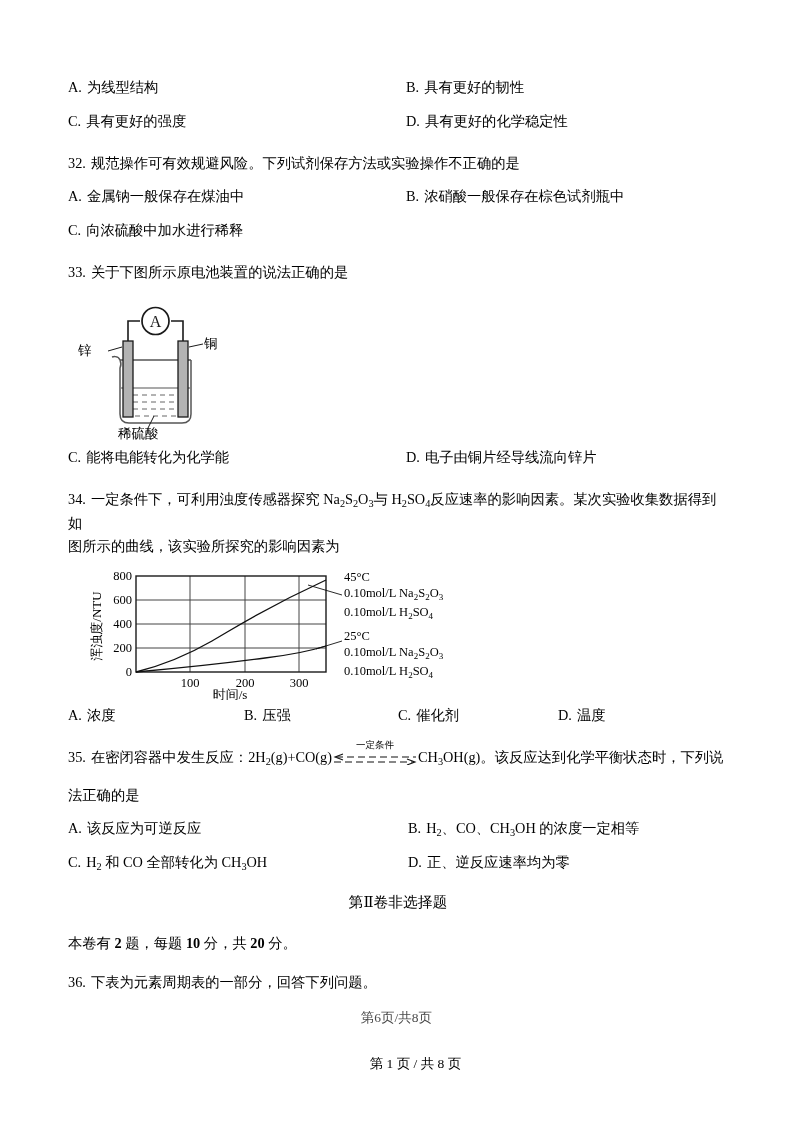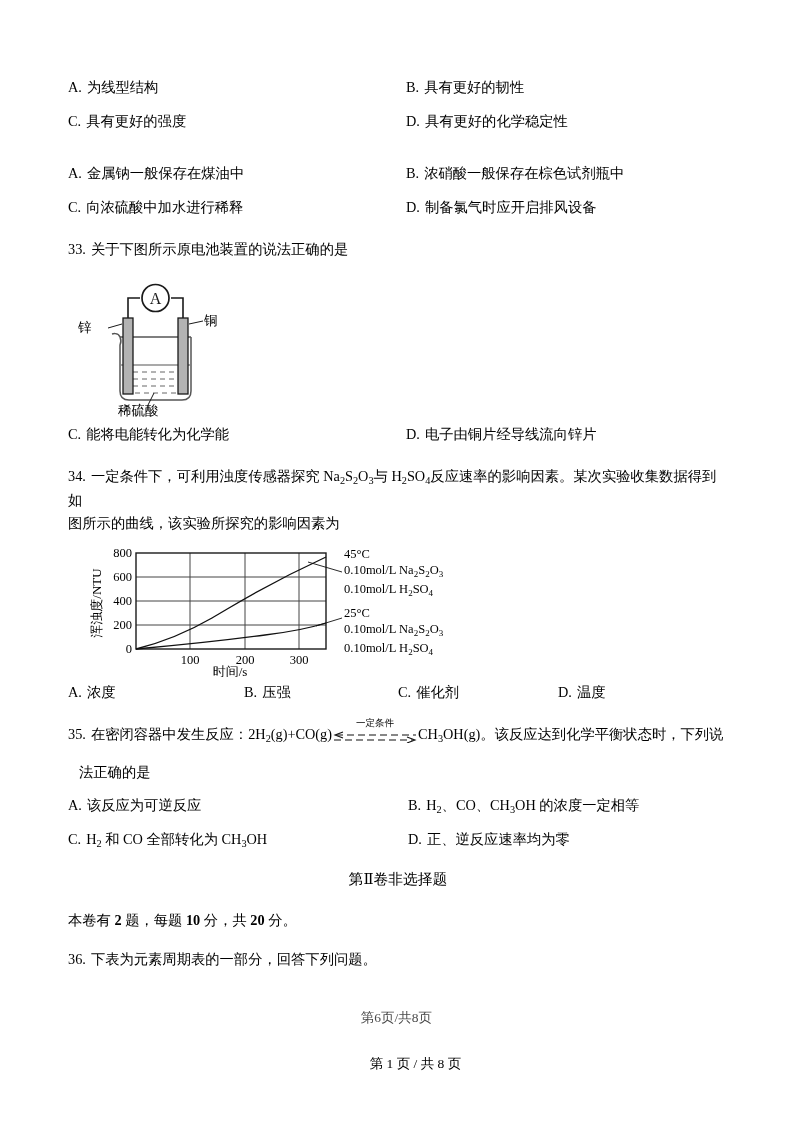--- a/index.html
+++ b/index.html
@@ -147,37 +147,37 @@
       <span class="opt colA">
         <span class="lbl">C.</span><span>具有更好的强度</span>
       </span>
       <span class="opt colB">
         <span class="lbl">D.</span><span>具有更好的化学稳定性</span>
       </span>
     </div>
 
     <div class="gap6"></div>
 
+    <div class="stem">
+      <span class="lbl">32.</span><span>规范操作可有效规避风险。下列试剂保存方法或实验操作不正确的是</span>
+    </div>
 
     <div class="gap12"></div>
 
     <div class="opt-row">
       <span class="opt colA">
         <span class="lbl">A.</span><span>金属钠一般保存在煤油中</span>
       </span>
       <span class="opt colB">
         <span class="lbl">B.</span><span>浓硝酸一般保存在棕色试剂瓶中</span>
       </span>
     </div>
     <div class="opt-row">
       <span class="opt colA">
         <span class="lbl">C.</span><span>向浓硫酸中加水进行稀释</span>
-      </span>
-      <span class="opt colB">
-        <span class="lbl">D.</span><span>制备氯气时应开启排风设备</span>
       </span>
     </div>
 
     <div class="gap6"></div>
 
     <div class="stem">
       <span class="lbl">33.</span><span>关于下图所示原电池装置的说法正确的是</span>
     </div>
 
     <div class="gap10"></div>
@@ -318,21 +318,21 @@
     <div class="gap6"></div>
 
     <div class="stem">
       <span class="lbl">35.</span><span>在密闭容器中发生反应：2H</span><sub>2</sub><span>(g)+CO(g)</span><span class="rxn"><span class="cond">一定条件</span><svg class="arrows" width="86" height="12" viewBox="0 0 86 12">
             <line x1="4" y1="4" x2="84" y2="4" stroke="#111111" stroke-width="1.1" stroke-dasharray="7,4"></line>
             <polyline points="11,1 3,4 11,7" fill="none" stroke="#111111" stroke-width="1.1"></polyline>
             <line x1="2" y1="9" x2="82" y2="9" stroke="#111111" stroke-width="1.1" stroke-dasharray="7,4"></line>
             <polyline points="75,6 83,9 75,12" fill="none" stroke="#111111" stroke-width="1.1"></polyline>
           </svg></span><span>CH</span><sub>3</sub><span>OH(g)。该反应达到化学平衡状态时，下列说</span>
     </div>
-    <div class="stem" style="margin-top:14px;margin-left:11px;">
+    <div class="stem" style="margin-top:14px;">
       <span>法正确的是</span>
     </div>
 
     <div class="gap12"></div>
 
     <div class="opt-row">
       <span class="opt colA">
         <span class="lbl">A.</span><span>该反应为可逆反应</span>
       </span>
       <span class="opt" style="left:340px;">

